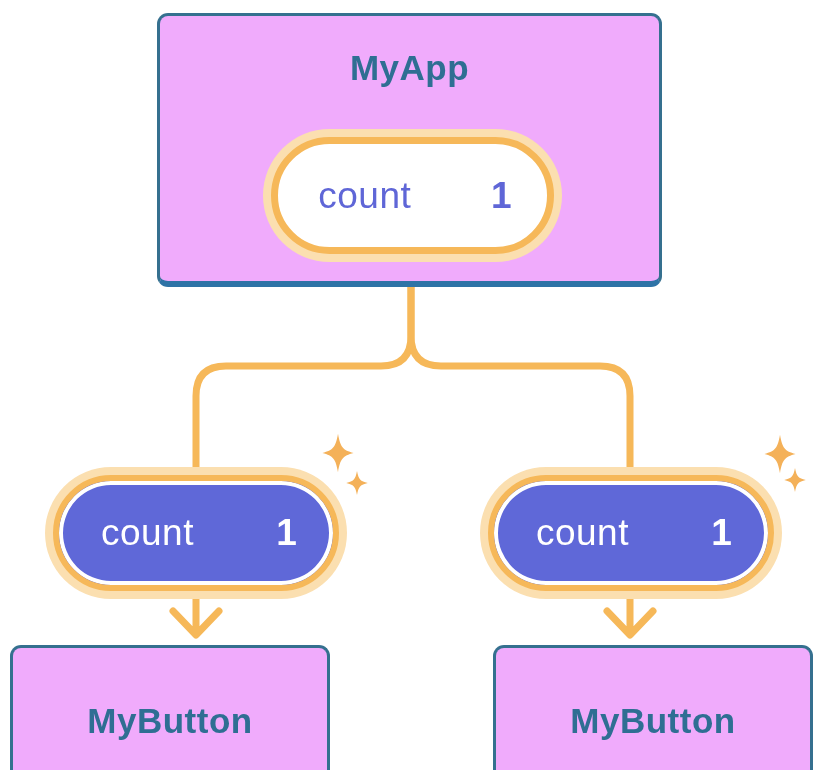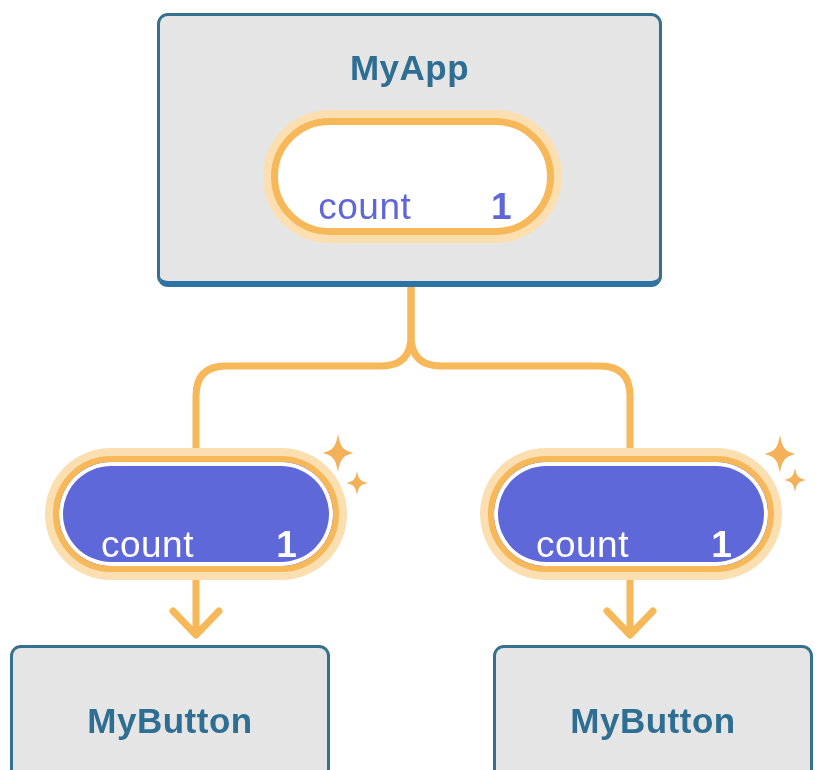--- a/index.html
+++ b/index.html
@@ -11,21 +11,21 @@
     overflow: hidden;
     font-family: "Liberation Sans", "DejaVu Sans", sans-serif;
   }
   svg.overlay {
     position: absolute;
     left: 0; top: 0;
     width: 820px; height: 770px;
   }
   .card {
     position: absolute;
-    background: #e5e5e5;
+    background: #f0abfc;
     border: 3px solid #35708f;
     border-bottom: 6px solid #2e73a6;
     border-radius: 11px;
     box-sizing: border-box;
   }
   .card-root { left: 157px; top: 13px; width: 505px; height: 274px; }
   .card-leaf { width: 320px; height: 154px; top: 645px; display: flex; align-items: center; justify-content: center; }
   .card-leaf-left  { left: 10px;  }
   .card-leaf-right { left: 493px; }
   .card-title {
@@ -38,22 +38,23 @@
     position: absolute;
     width: 100%;
     top: 32px;
     text-align: center;
   }
   .pill {
     position: absolute;
     border-radius: 999px;
     box-sizing: border-box;
     display: flex;
-    align-items: flex-end;
+    align-items: center;
     overflow: hidden;
+    margin-top: 19px;
   }
   .pill-root {
     left: 271px; top: 118px; width: 283px; height: 117px;
     background: #ffffff;
     border: 7px solid #f6b859;
     box-shadow: 0 0 0 8px #fbdfb0;
     color: #5f66d7;
   }
   .pill-child {
     width: 286px; height: 116px; top: 456px;

